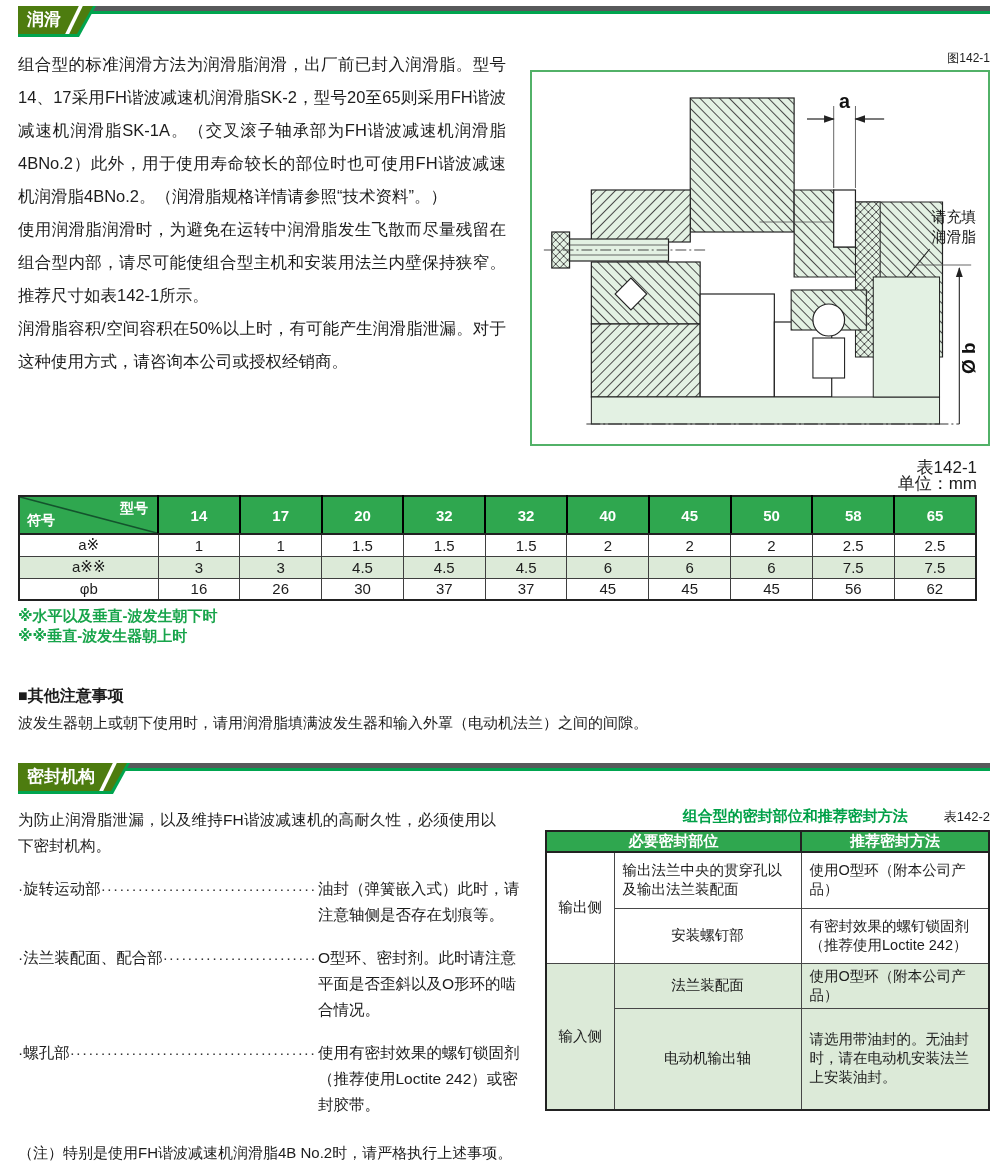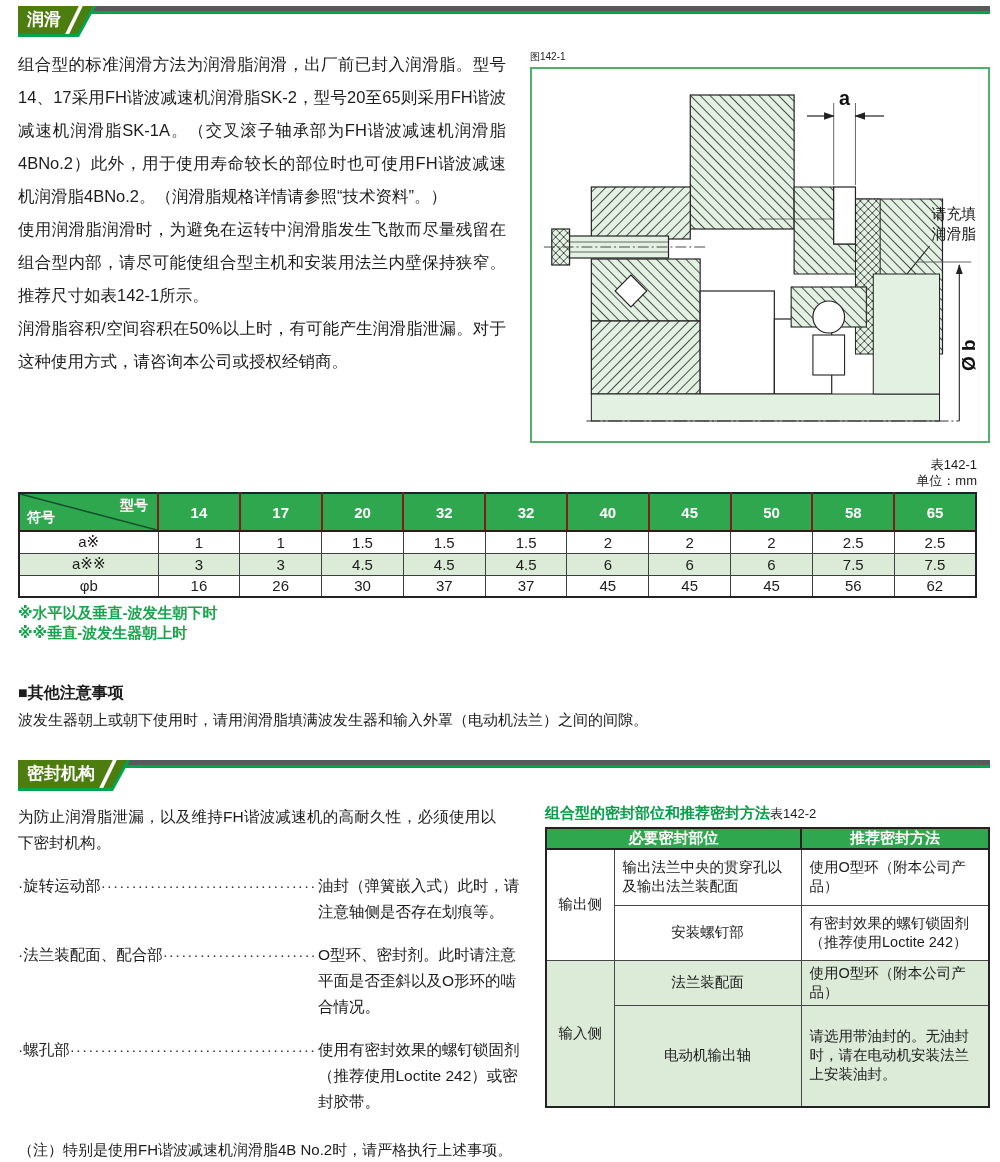--- a/index.html
+++ b/index.html
@@ -16,32 +16,32 @@
     font-size:17px; line-height:26px; padding:1px 32px 1px 9px;
     clip-path:polygon(0 0,100% 0,calc(100% - 16px) 100%,0 100%); }
   .tab-in::after { content:""; position:absolute; top:0; bottom:0; right:17px;
     width:4px; background:#fff; transform:skewX(-26deg); }
 
   
   .row1 { display:flex; gap:24px; margin:12px 10px 0 18px; }
   .intro { width:488px; }
   .intro p { font-size:16.5px; line-height:33px; text-align:justify; }
   .figcol { flex:1; }
-  .figlabel { font-size:10px; margin:2px 0 3px; }
+  .figlabel { text-align:right; font-size:12px; margin:2px 0 3px; }
   .figbox { border:2px solid #52b168; height:376px; background:#fff; }
   .figbox svg { display:block; width:100%; height:100%; }
 
   
   .t1wrap { margin:14px 23px 0 18px; }
-  .t1meta { text-align:right; font-size:13px; line-height:16px; margin-bottom:3px; }
+  .t1meta { text-align:right; font-size:17px; line-height:16px; margin-bottom:3px; }
   table.t1 { width:100%; border-collapse:collapse; table-layout:fixed;
     border:2px solid #222; }
   table.t1 col.sym { width:139px; }
   table.t1 thead th { background:#2fa74f; color:#fff; font-weight:bold;
-    font-size:15px; height:38px; border-left:2px solid #7f1d1d;
+    font-size:15px; height:38px; border-left:2px solid #000000;
     border-bottom:2px solid #222; text-align:center; }
   table.t1 th.corner { border-left:none; position:relative; padding:0; }
   .corner svg { position:absolute; inset:0; width:100%; height:100%; }
   .c-top { position:absolute; top:3px; right:9px; font-size:14px; }
   .c-bot { position:absolute; bottom:3px; left:7px; font-size:14px; }
   table.t1 td { border:1px solid #3f3f3f; text-align:center; font-size:15px;
     height:22px; padding:1px 2px; background:#fff; }
   table.t1 tr.alt td { background:#dcead8; }
   .t1notes { margin-top:5px; color:#17a44a; font-size:15px; font-weight:bold;
     line-height:20px; }
@@ -57,22 +57,22 @@
   .sealtext { width:505px; }
   .sealtext .lead { font-size:15.5px; line-height:26px; width:478px; text-align:justify; }
   .seal-item { display:flex; font-size:15.5px; line-height:26px; margin-top:17px; }
   .sl { flex:0 0 300px; display:flex; overflow:hidden; }
   .sl-label { white-space:nowrap; }
   .sl-dots { flex:1; overflow:hidden; white-space:nowrap; letter-spacing:1px; color:#333; }
   .sr { flex:1; }
   .sealnote { margin-top:26px; font-size:15px; }
 
   .t2col { flex:1; }
-  .t2head { display:flex; justify-content:flex-start; align-items:flex-end;
-    margin-bottom:4px; }
+  .t2head { display:flex; justify-content:flex-end; align-items:flex-end;
+    margin-bottom:4px;gap:36px; }
   .t2title { color:#00a047; font-weight:bold; font-size:15px; }
   .t2label { font-size:13px; color:#1c1c1c; }
   table.t2 { width:100%; border-collapse:collapse; border:2px solid #222;
     table-layout:fixed; }
   table.t2 col.c1 { width:68px; } table.t2 col.c2 { width:187px; }
   table.t2 thead th { background:#2fa74f; color:#fff; font-weight:bold;
     font-size:15px; height:17px; text-align:center; border-bottom:2px solid #222; }
   table.t2 th.rh { border-left:2px solid #222; }
   table.t2 td { border:1px solid #474747; font-size:14.5px; padding:8px 8px;
     background:#fff; vertical-align:middle; }

